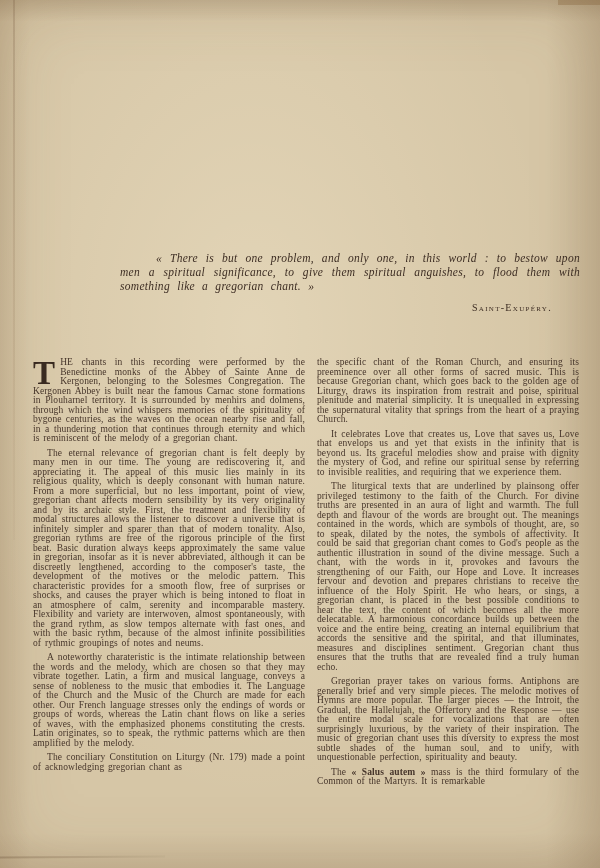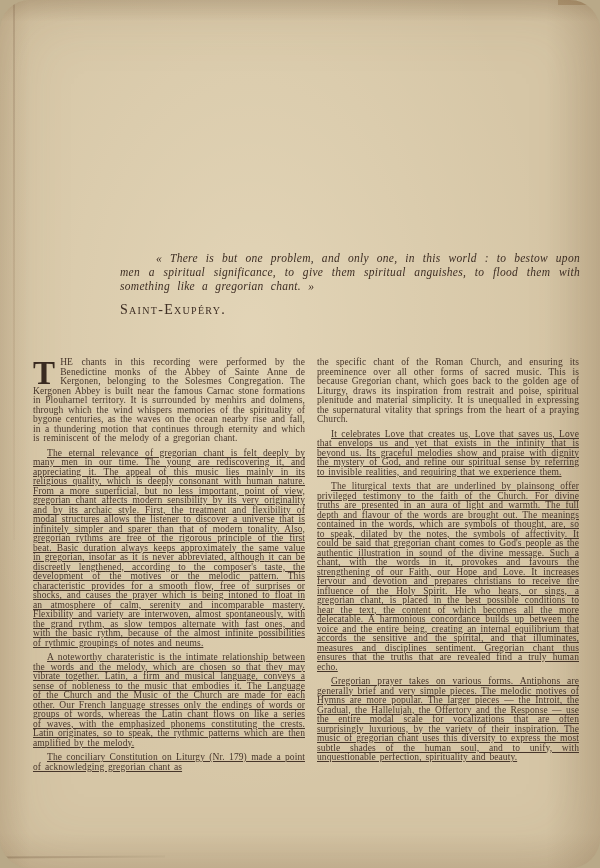--- a/index.html
+++ b/index.html
@@ -10,21 +10,20 @@
     width: 600px;
     height: 868px;
     overflow: hidden;
     background-color: #d6c6a6;
     background-image:
       radial-gradient(ellipse at 42% 38%, rgba(255,246,222,0.30), rgba(255,246,222,0) 62%),
       linear-gradient(to right, rgba(115,85,52,0.12), rgba(0,0,0,0) 5%, rgba(0,0,0,0) 91%, rgba(105,78,48,0.16)),
       linear-gradient(to bottom, rgba(105,78,48,0.20), rgba(0,0,0,0) 2.5%, rgba(0,0,0,0) 96%, rgba(115,88,58,0.12));
     font-family: "Liberation Serif", "DejaVu Serif", serif;
     color: #46352a;
-    border-radius: 30px;
   }
 
   .vignette {
     position: absolute; inset: 0;
     box-shadow: inset 0 0 70px rgba(118,88,52,0.22);
     pointer-events: none;
   }
 
   .fold-line {
     position: absolute; left: 13px; top: 0; width: 2px; height: 540px;
@@ -55,45 +54,45 @@
     font-size: 11.5px;
     line-height: 14px;
     text-align: justify;
     text-indent: 36px;
     word-spacing: 4px;
     letter-spacing: 0.3px;
     color: #3d2d23;
   }
   .quote-attribution {
     margin: 9px 28px 0 0;
-    text-align: left;
+    text-align: right;
     font-style: normal;
     font-variant: small-caps;
-    font-size: 14px;
+    font-size: 10px;
     letter-spacing: 1.3px;
     color: #3d2d23;
   }
 
   .columns {
     position: absolute; top: 358px; left: 33px;
     display: flex;
     gap: 12px;
   }
   .col-left  { width: 272px; flex: none; }
   .col-right { width: 262px; flex: none; }
 
   .para {
     margin: 0 0 5px 0;
     font-size: 9.5px;
     line-height: 9.5px;
     text-align: justify;
     word-spacing: 1.3px;
     letter-spacing: 0.1px;
   }
-  .para.indent { text-indent: 14px; text-decoration: underline; }
+  .para.indent { text-indent: 14px; }
 
   .dropcap {
     float: left;
     font-size: 33px;
     line-height: 26px;
     padding: 2px 5px 0 0;
     font-weight: 700;
     color: #392a20;
   }
 
@@ -122,17 +121,18 @@
       <p class="para indent">The eternal relevance of gregorian chant is felt deeply by many men in our time. The young are rediscovering it, and appreciating it. The appeal of this music lies mainly in its religious quality, which is deeply consonant with human nature. From a more superficial, but no less important, point of view, gregorian chant affects modern sensibility by its very originality and by its archaic style. First, the treatment and flexibility of modal structures allows the listener to discover a universe that is infinitely simpler and sparer than that of modern tonality. Also, gregorian rythms are free of the rigorous principle of the first beat. Basic duration always keeps approximately the same value in gregorian, insofar as it is never abbreviated, although it can be discreetly lengthened, according to the composer's taste, the development of the motives or the melodic pattern. This characteristic provides for a smooth flow, free of surprises or shocks, and causes the prayer which is being intoned to float in an atmosphere of calm, serenity and incomparable mastery. Flexibility and variety are interwoven, almost spontaneously, with the grand rythm, as slow tempos alternate with fast ones, and with the basic rythm, because of the almost infinite possibilities of rythmic groupings of notes and neums.</p>
       <p class="para indent">A noteworthy charateristic is the intimate relationship between the words and the melody, which are chosen so that they may vibrate together. Latin, a firm and musical language, conveys a sense of nobleness to the music that embodies it. The Language of the Church and the Music of the Church are made for each other. Our French language stresses only the endings of words or groups of words, whereas the Latin chant flows on like a series of waves, with the emphasized phonems constituting the crests. Latin originates, so to speak, the rythmic patterns which are then amplified by the melody.</p>
       <p class="para indent">The conciliary Constitution on Liturgy (Nr. 179) made a point of acknowledging gregorian chant as</p>
     </div>
 
     <div class="col-right">
       <p class="para">the specific chant of the Roman Church, and ensuring its preeminence over all other forms of sacred music. This is because Gregorian chant, which goes back to the golden age of Liturgy, draws its inspiration from restrait and poise, spiritual plenitude and material simplicity. It is unequalled in expressing the supernatural vitality that springs from the heart of a praying Church.</p>
       <p class="para indent">It celebrates Love that creates us, Love that saves us, Love that envelops us and yet that exists in the infinity that is beyond us. Its graceful melodies show and praise with dignity the mystery of God, and refine our spiritual sense by referring to invisible realities, and requiring that we experience them.</p>
       <p class="para indent">The liturgical texts that are underlined by plainsong offer privileged testimony to the faith of the Church. For divine truths are presented in an aura of light and warmth. The full depth and flavour of the words are brought out. The meanings contained in the words, which are symbols of thought, are, so to speak, dilated by the notes, the symbols of affectivity. It could be said that gregorian chant comes to God's people as the authentic illustration in sound of the divine message. Such a chant, with the words in it, provokes and favours the strengthening of our Faith, our Hope and Love. It increases fervour and devotion and prepares christians to receive the influence of the Holy Spirit. He who hears, or sings, a gregorian chant, is placed in the best possible conditions to hear the text, the content of which becomes all the more delecatable. A harmonious concordance builds up between the voice and the entire being, creating an internal equilibrium that accords the sensitive and the spirital, and that illuminates, measures and disciplines sentiment. Gregorian chant thus ensures that the truths that are revealed find a truly human echo.</p>
       <p class="para indent">Gregorian prayer takes on various forms. Antiphons are generally brief and very simple pieces. The melodic motives of Hymns are more popular. The larger pieces — the Introit, the Gradual, the Hallelujah, the Offertory and the Response — use the entire modal scale for vocalizations that are often surprisingly luxurious, by the variety of their inspiration. The music of gregorian chant uses this diversity to express the most subtle shades of the human soul, and to unify, with unquestionable perfection, spirituality and beauty.</p>
+      <p class="para indent"><span>The </span><span class="salus">« Salus autem »</span><span> mass is the third formulary of the Common of the Martyrs. It is remarkable</span></p>
     </div>
 
   </div>
 
 </div>
 
 </body></html>

